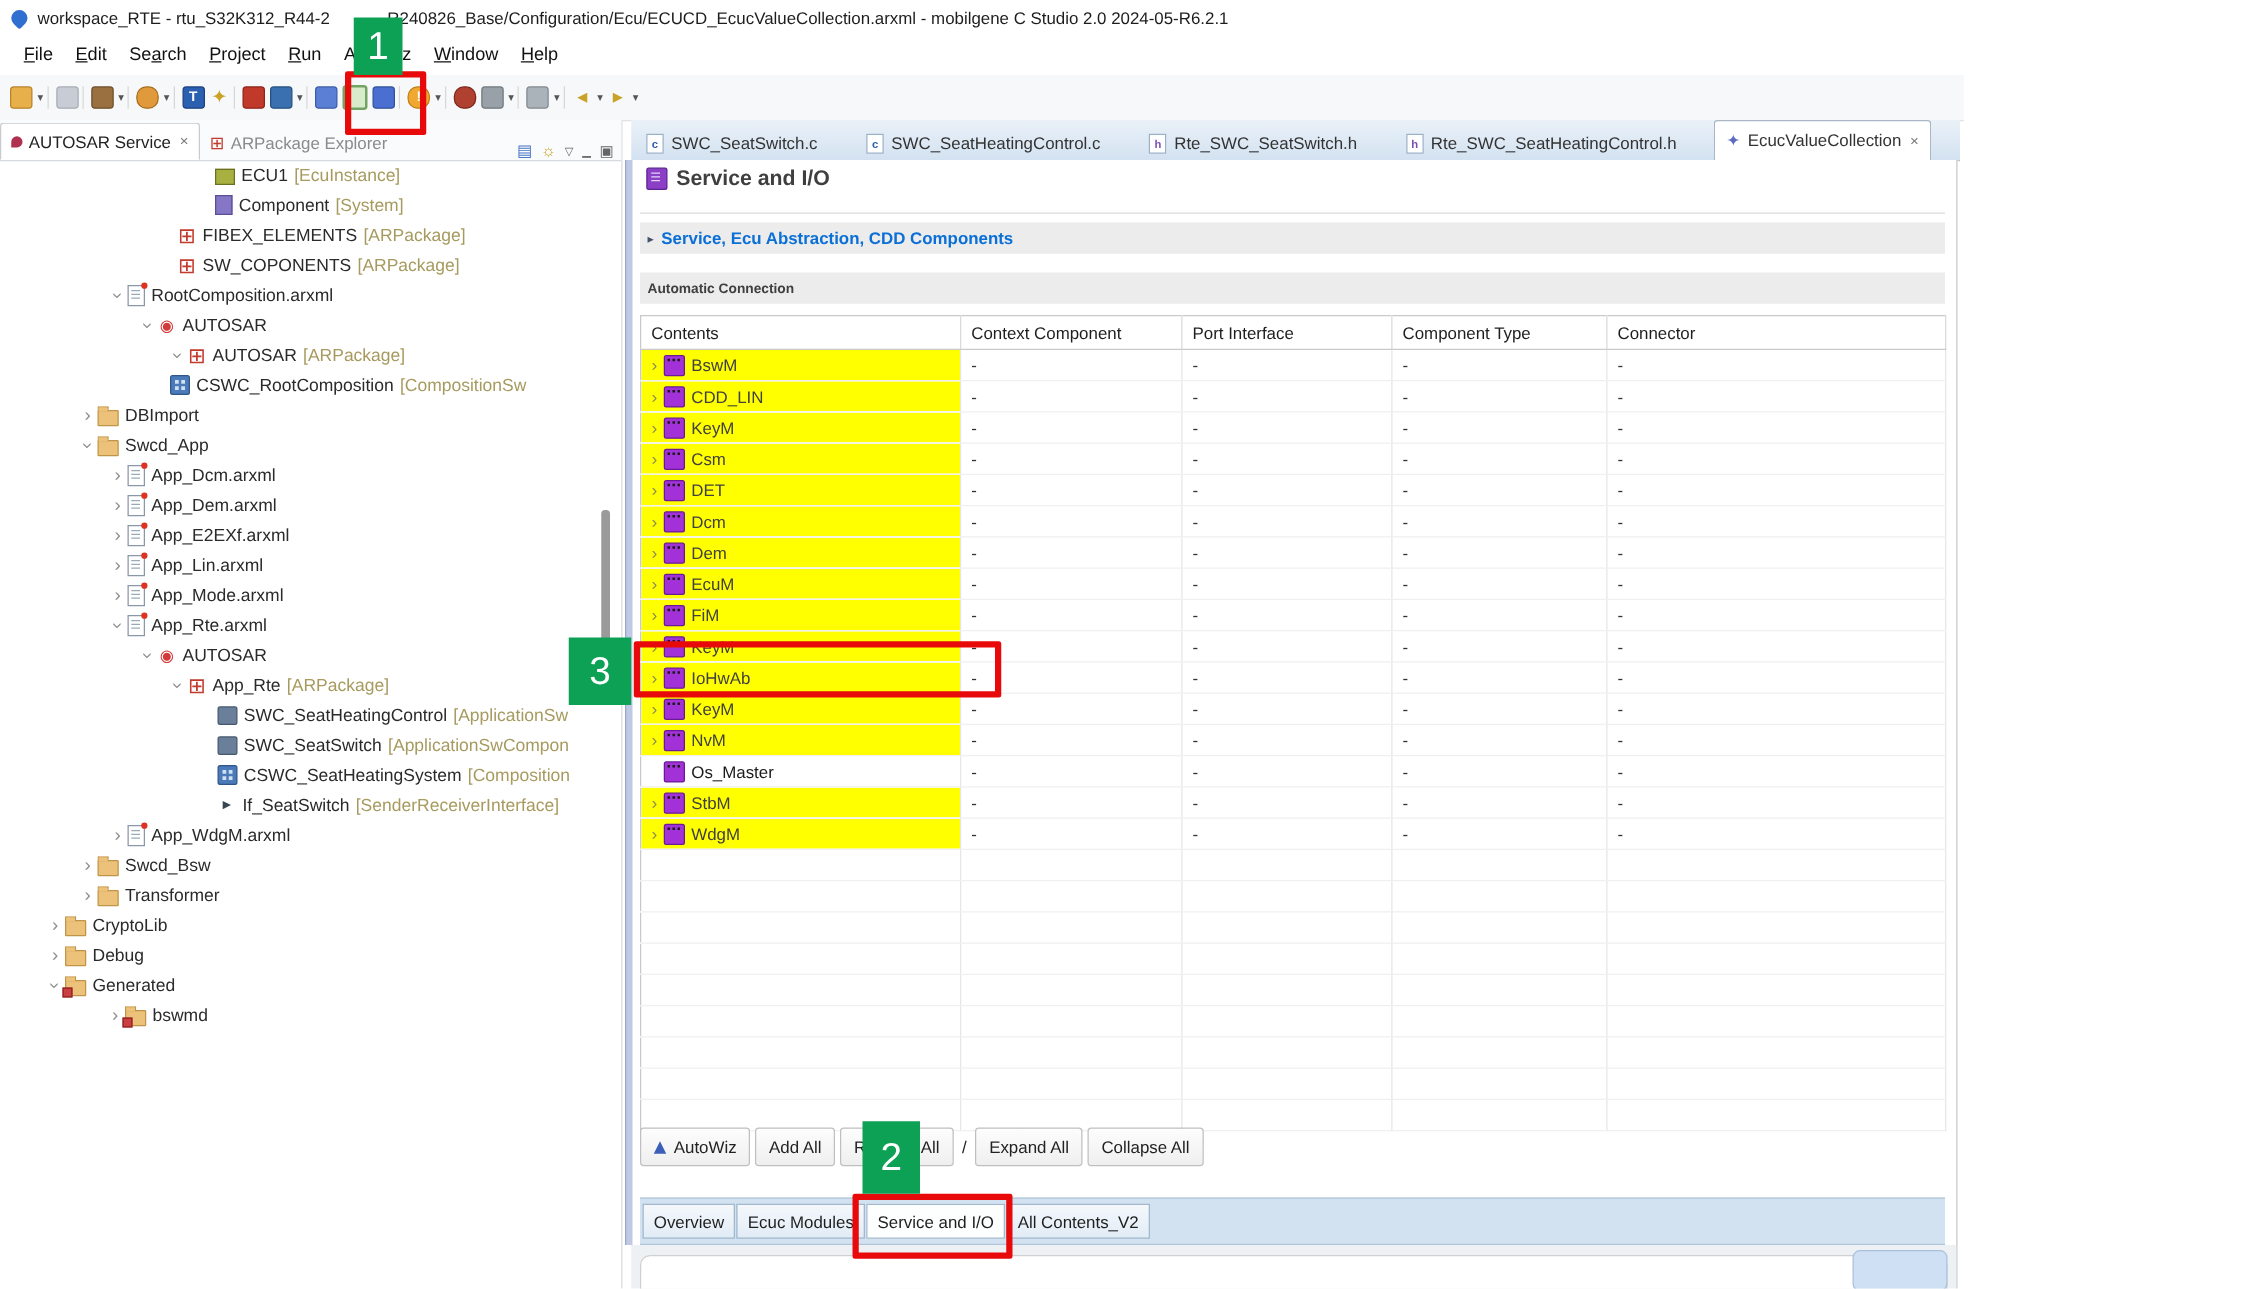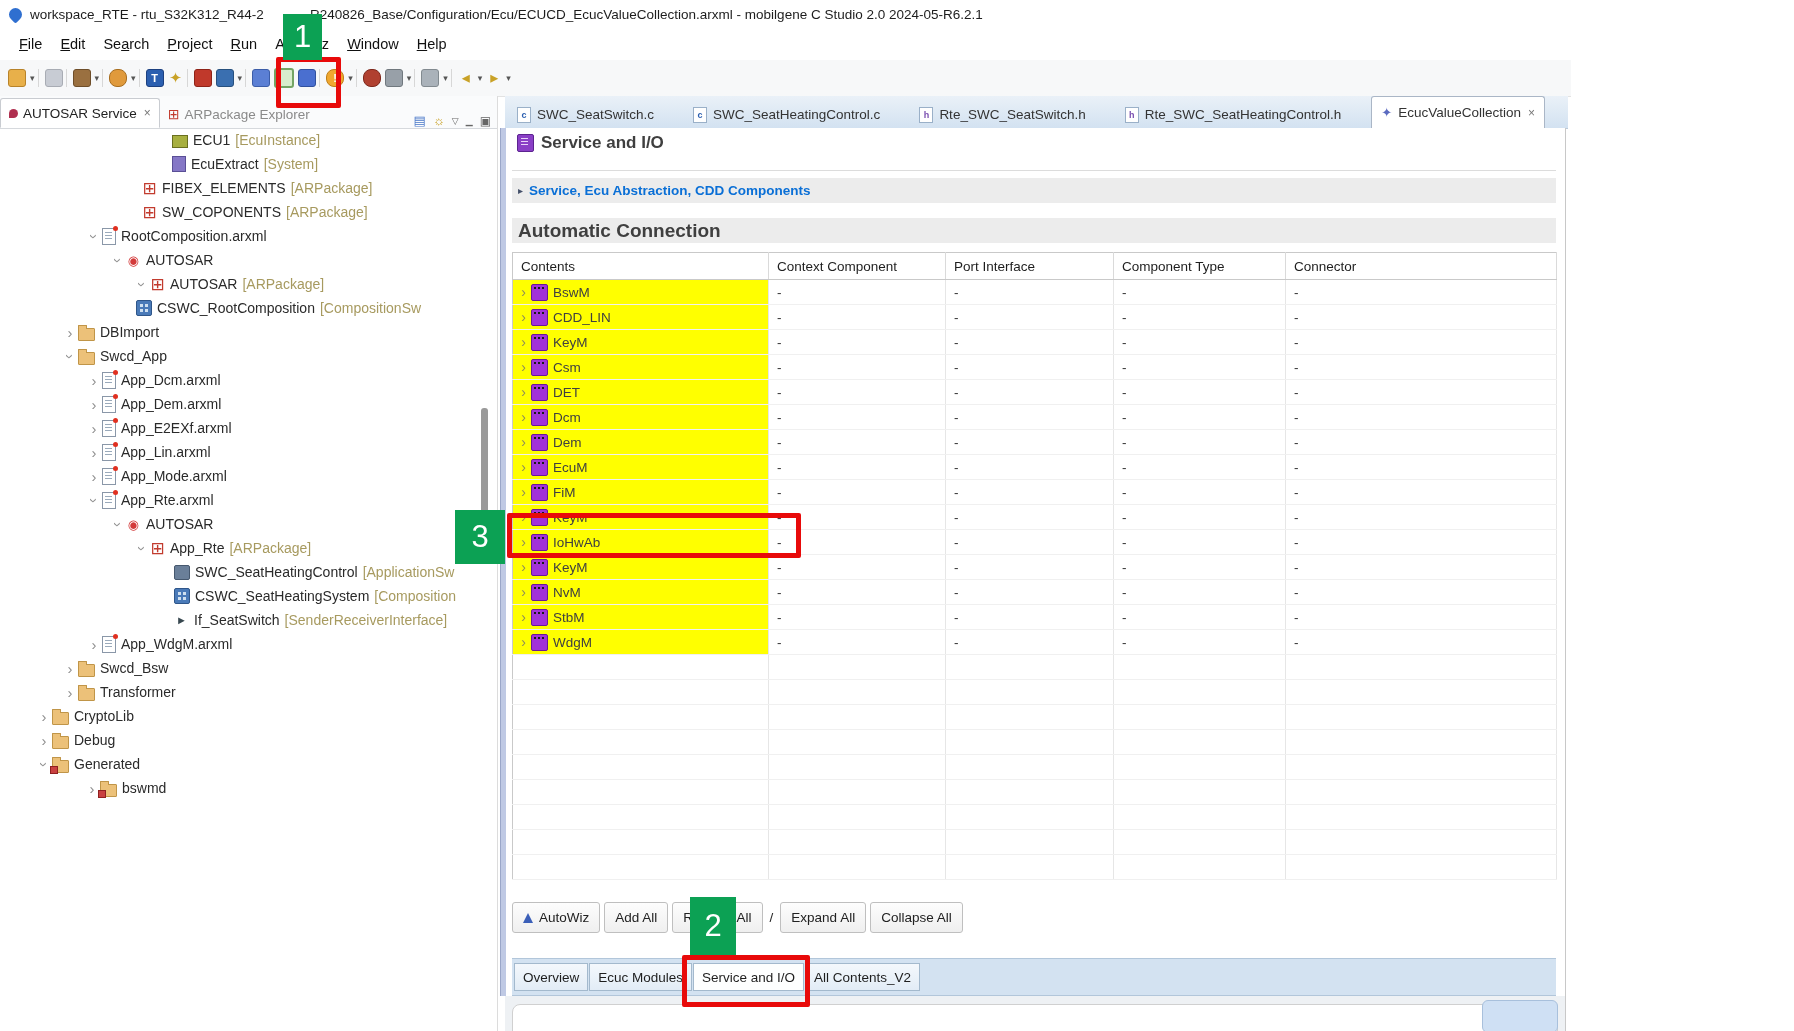--- a/index.html
+++ b/index.html
@@ -77,21 +77,21 @@
 
   .page-title{position:absolute;left:517px;top:133px;display:flex;align-items:center;font-size:17px;font-weight:bold;color:#3f3f3f}
   .page-title-icon{width:15px;height:16px;background:#8a3fc6;border:1px solid #5c2390;border-radius:2px;margin-right:7px;position:relative}
   .page-title-icon::after{content:"";position:absolute;left:3px;top:3px;width:7px;height:1px;background:#e8d4f8;box-shadow:0 3px 0 #e8d4f8,0 6px 0 #e8d4f8}
   .title-rule{position:absolute;left:512px;top:170px;width:1044px;height:1px;background:#dcdcdc}
 
   .linkbar{position:absolute;left:512px;top:178px;width:1044px;height:25px;background:#ececec;display:flex;align-items:center;padding-left:6px;box-sizing:border-box}
   .link-arrow{color:#44506a;font-size:10px;margin-right:6px}
   .section-link{color:#0a6fd6;font-weight:bold;font-size:13.5px;cursor:pointer}
 
-  .acbar{position:absolute;left:512px;top:218px;width:1044px;height:25px;background:#ececec;display:flex;align-items:center;padding-left:6px;box-sizing:border-box;font-size:19px;font-weight:bold;color:#3f3f3f}
+  .acbar{position:absolute;left:512px;top:218px;width:1044px;height:25px;background:#ececec;display:flex;align-items:center;padding-left:6px;box-sizing:border-box;font-size:11px;font-weight:bold;color:#3f3f3f}
 
   .actable{position:absolute;left:512px;top:252px;width:1044px;border-collapse:collapse;table-layout:fixed;background:#fff;font-size:13.5px;border:1px solid #c9c9c9}
   .actable th{height:26px;text-align:left;padding:0 8px;font-weight:normal;color:#1e1e1e;border-right:1px solid #dadada;border-bottom:1px solid #c9c9c9;overflow:hidden;white-space:nowrap}
   .actable td{height:24px;padding:0;border-right:1px solid #e6e6e6;border-bottom:1px solid #f0f0f0;overflow:hidden;white-space:nowrap}
   .c-val{padding:0 8px !important;color:#333}
   .namewrap{display:flex;align-items:center;height:24px;padding-left:3px}
   .namewrap.hl{background:#ffff00}
   .rchev{width:15px;text-align:center;color:#8c8c5a;font-size:14px;flex:none}
   .mico{width:15px;height:15px;background:#a232d8;border:1px solid #6a1a96;border-radius:2px;position:relative;flex:none;margin-right:5px}
   .mico::after{content:"";position:absolute;left:2px;top:2px;width:2px;height:2px;background:#1a1a1a;box-shadow:4px 0 0 #1a1a1a,8px 0 0 #1a1a1a}
@@ -325,21 +325,21 @@
         <div class="trow" style="padding-left:156px">
           <span class="chev"></span>
           <span class="tico ecu"></span>
           <span class="tlabel">ECU1</span>
           <span class="tsuffix">[EcuInstance]</span>
         </div>
 
         <div class="trow" style="padding-left:156px">
           <span class="chev"></span>
           <span class="tico sys"></span>
-          <span class="tlabel">EcuExtract</span>
+          <span class="tlabel">Component</span>
           <span class="tsuffix">[System]</span>
         </div>
 
         <div class="trow" style="padding-left:126px">
           <span class="chev"></span>
           <span class="tico pkg">⊞</span>
           <span class="tlabel">FIBEX_ELEMENTS</span>
           <span class="tsuffix">[ARPackage]</span>
         </div>
 
@@ -448,20 +448,26 @@
           <span class="tsuffix">[ARPackage]</span>
         </div>
 
         <div class="trow" style="padding-left:158px">
           <span class="chev"></span>
           <span class="tico swc"></span>
           <span class="tlabel">SWC_SeatHeatingControl</span>
           <span class="tsuffix">[ApplicationSw</span>
         </div>
 
+        <div class="trow" style="padding-left:158px">
+          <span class="chev"></span>
+          <span class="tico swc"></span>
+          <span class="tlabel">SWC_SeatSwitch</span>
+          <span class="tsuffix">[ApplicationSwCompon</span>
+        </div>
 
         <div class="trow" style="padding-left:158px">
           <span class="chev"></span>
           <span class="tico comp"></span>
           <span class="tlabel">CSWC_SeatHeatingSystem</span>
           <span class="tsuffix">[Composition</span>
         </div>
 
         <div class="trow" style="padding-left:158px">
           <span class="chev"></span>
@@ -770,20 +776,33 @@
               <span class="mico"></span>
               <span class="rname">NvM</span>
             </div>
           </td>
           <td class="c-val">-</td>
           <td class="c-val">-</td>
           <td class="c-val">-</td>
           <td class="c-val">-</td>
         </tr>
 
+        <tr>
+          <td class="c-name">
+            <div class="namewrap">
+              <span class="rchev"></span>
+              <span class="mico"></span>
+              <span class="rname">Os_Master</span>
+            </div>
+          </td>
+          <td class="c-val">-</td>
+          <td class="c-val">-</td>
+          <td class="c-val">-</td>
+          <td class="c-val">-</td>
+        </tr>
 
         <tr>
           <td class="c-name">
             <div class="namewrap hl">
               <span class="rchev">›</span>
               <span class="mico"></span>
               <span class="rname">StbM</span>
             </div>
           </td>
           <td class="c-val">-</td>

